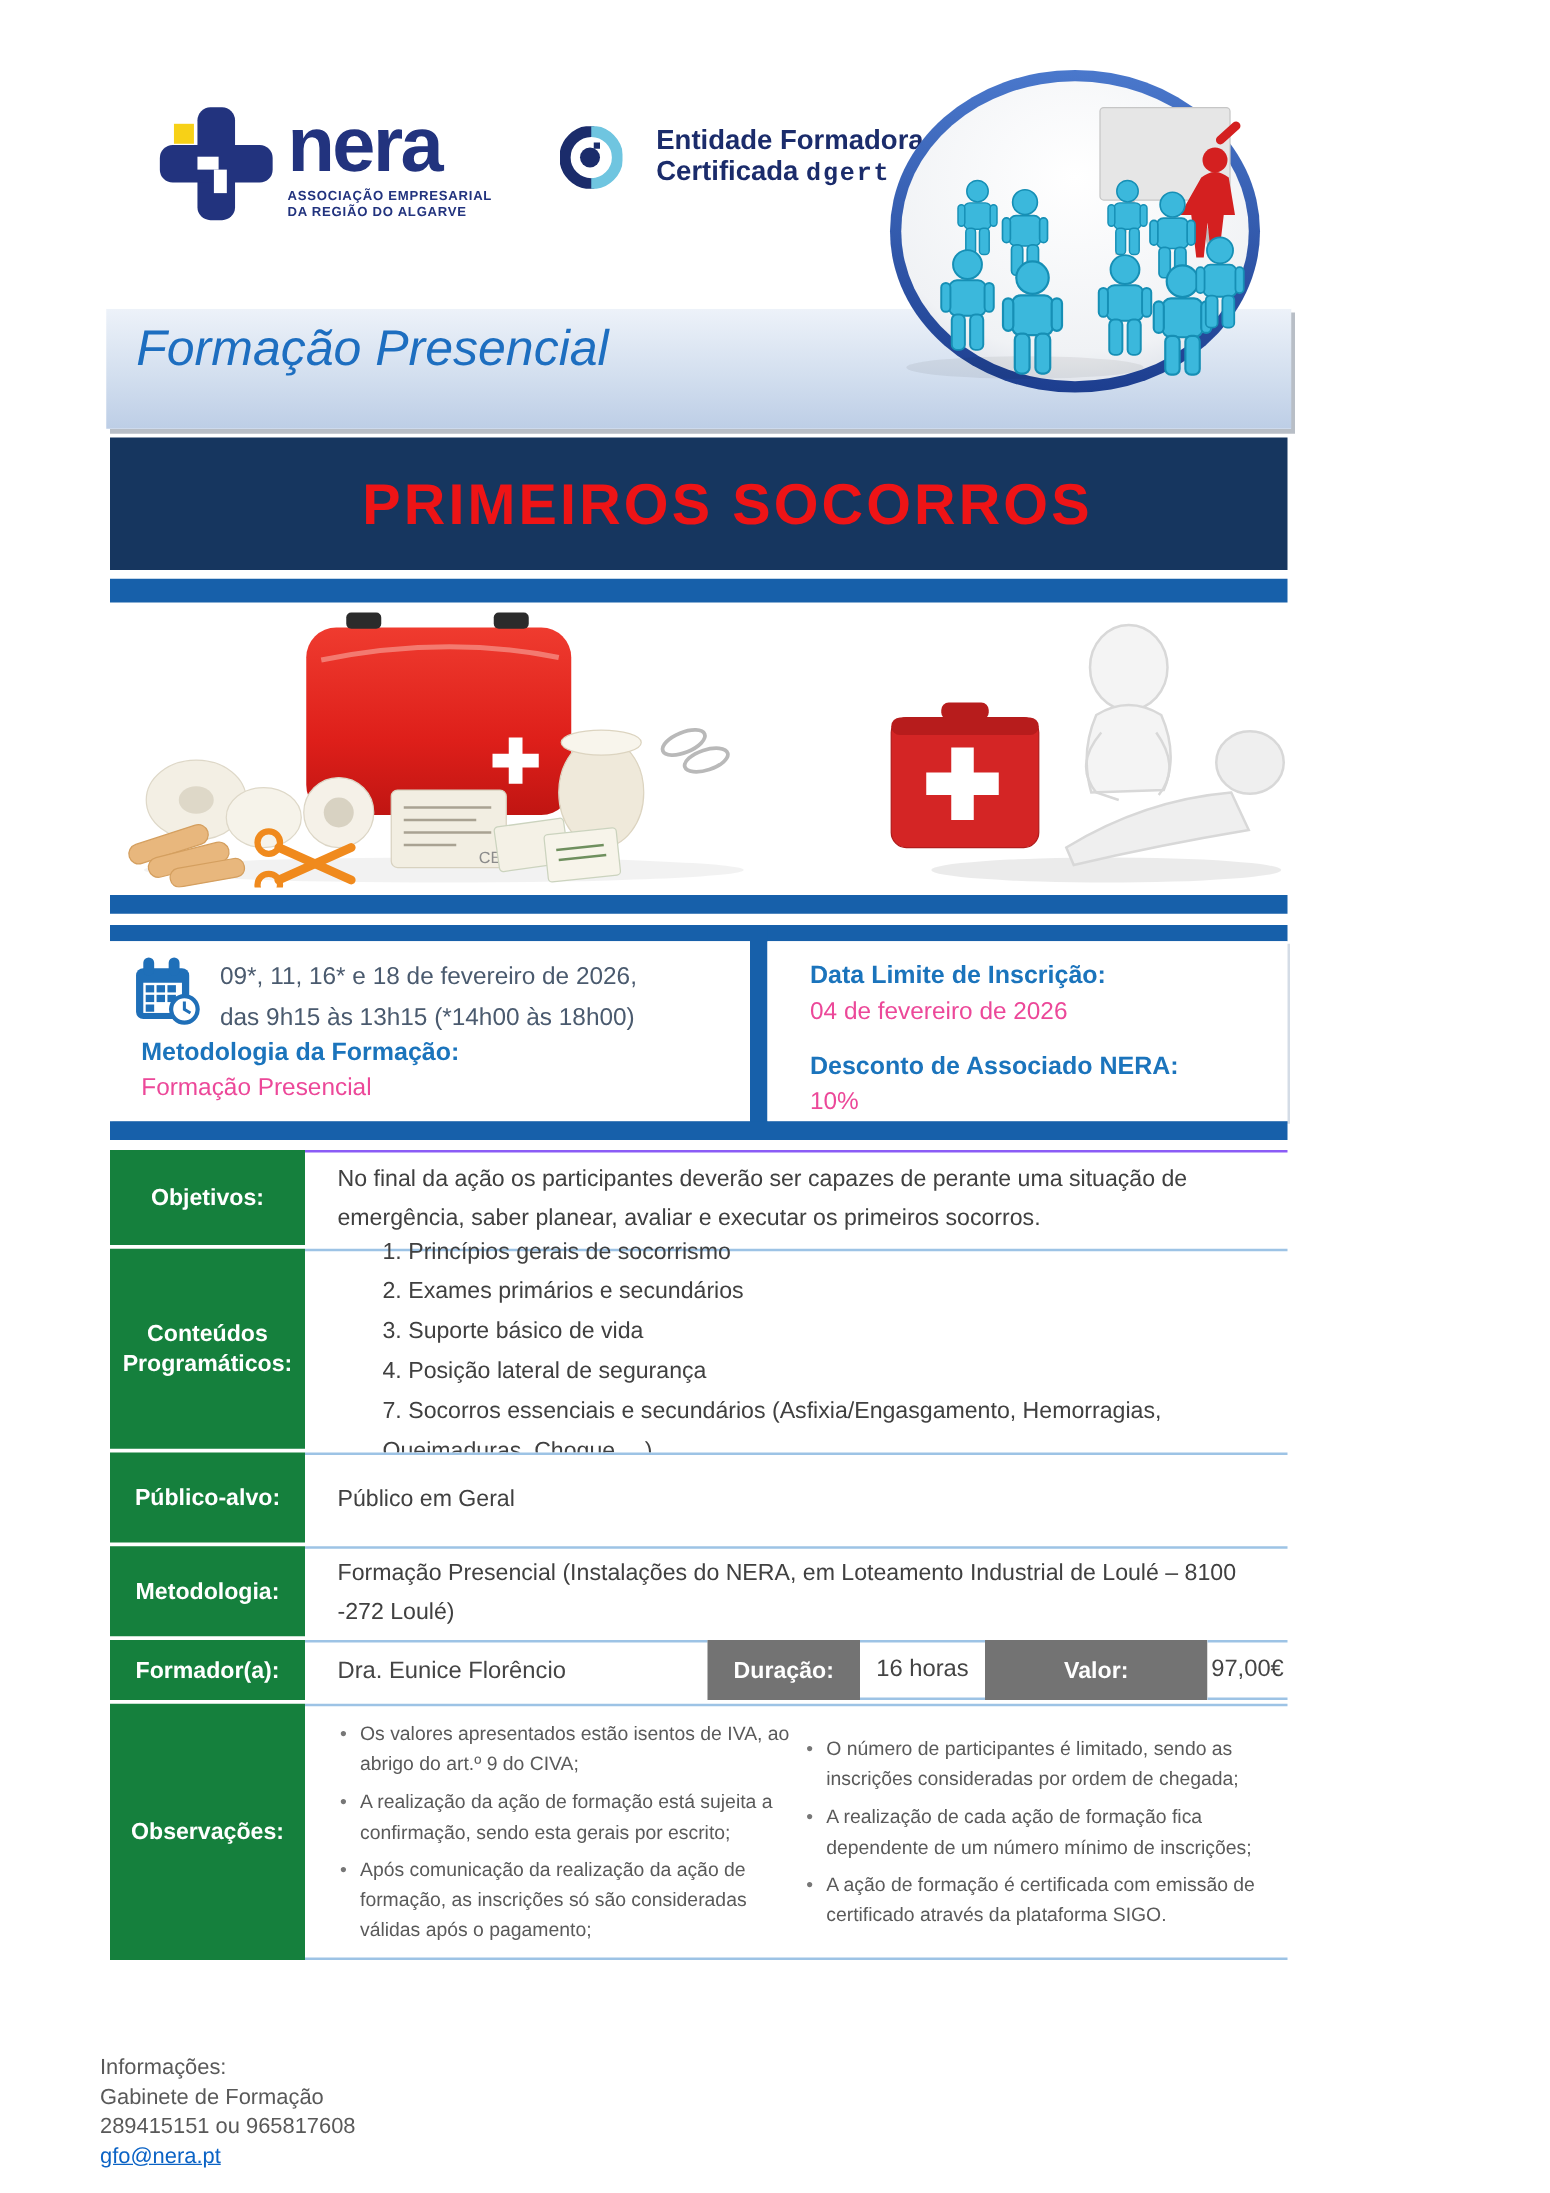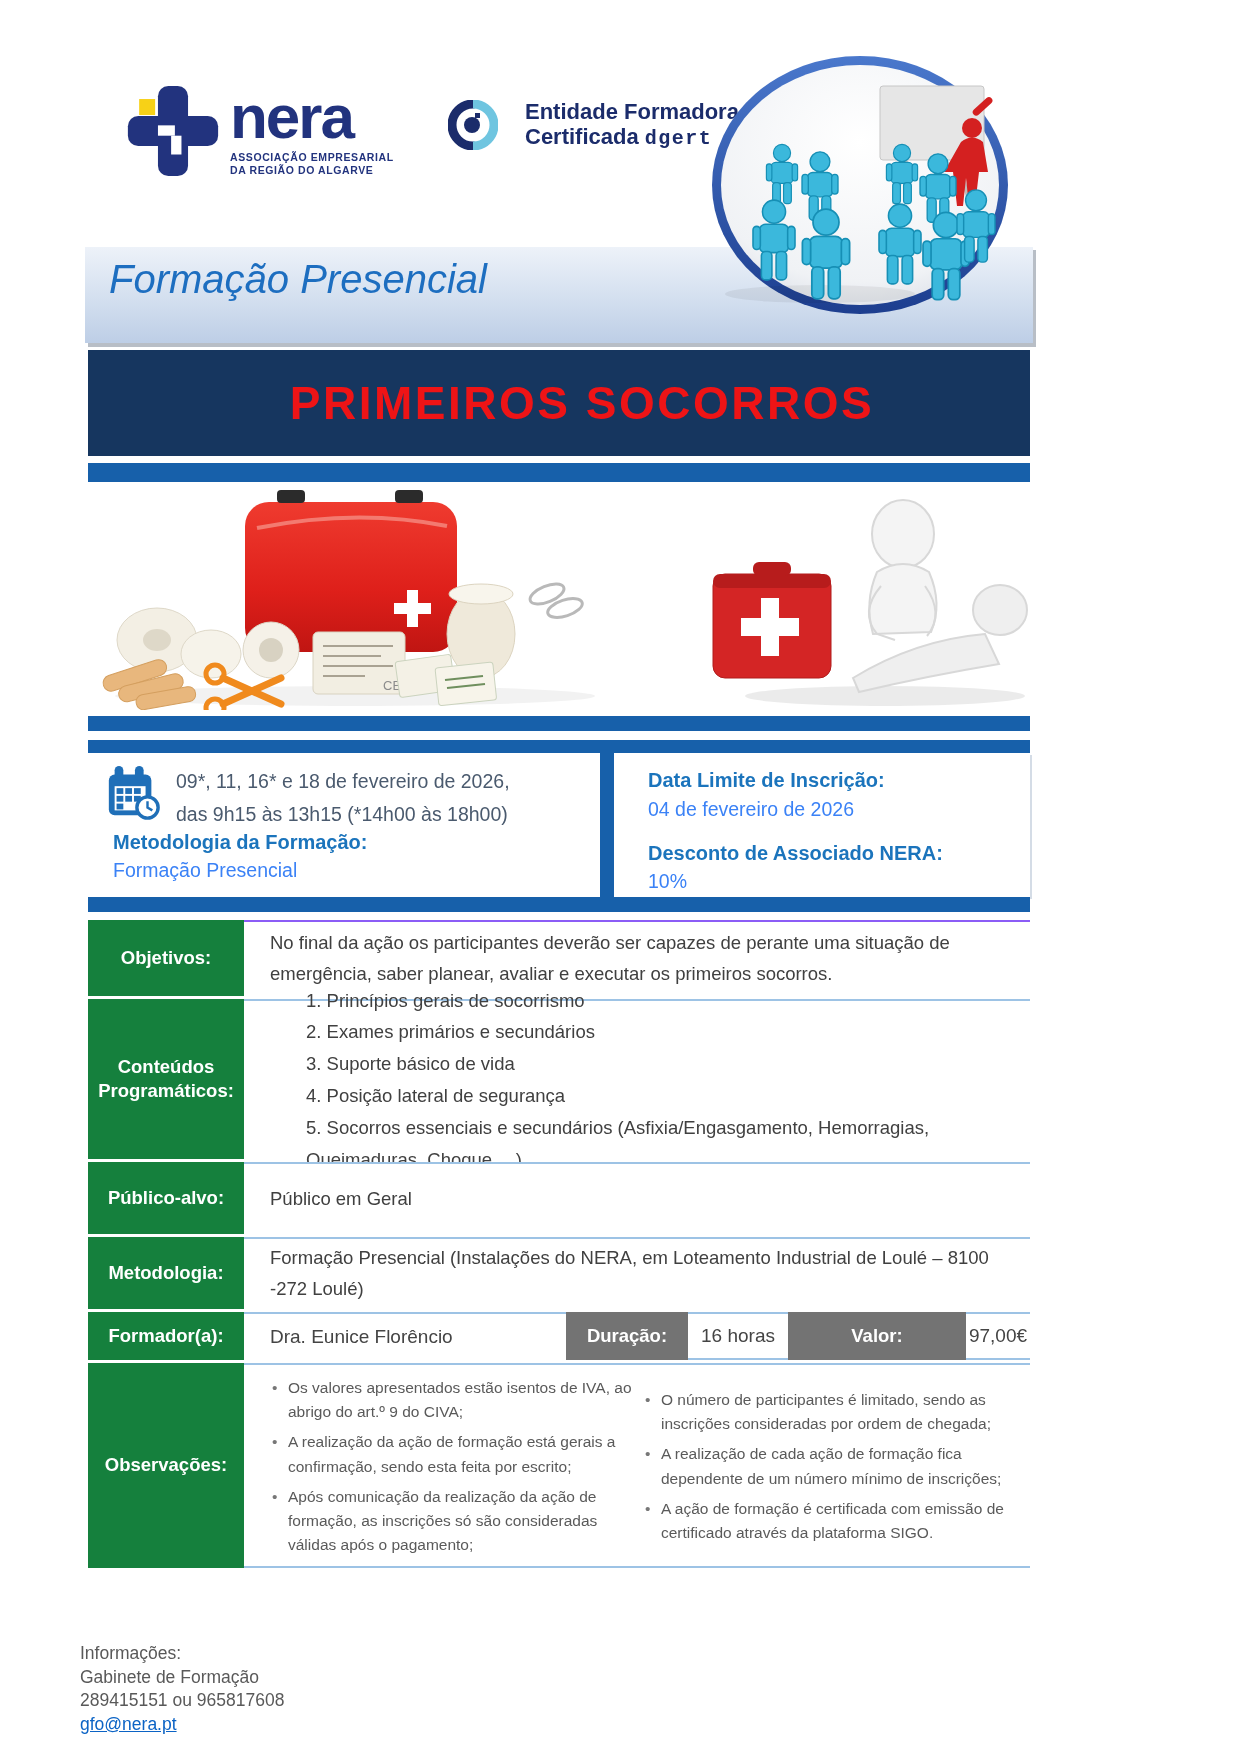--- a/index.html
+++ b/index.html
@@ -42,21 +42,21 @@
   .sched-bar{position:absolute;left:88px;width:942px;background:#1760AA;}
   .sched-bar.top{top:740px;height:13px;}
   .sched-bar.bottom{top:897px;height:15px;}
   .sched{position:absolute;left:88px;top:753px;width:942px;height:144px;}
   .sched-left{position:absolute;left:0;top:0;width:512px;height:144px;background:#fff;box-shadow:2px 2px 0 #D4DCE6;}
   .sched-div{position:absolute;left:512px;top:-13px;width:14px;height:160px;background:#1760AA;}
   .sched-right{position:absolute;left:526px;top:0;width:416px;height:144px;background:#fff;box-shadow:2px 2px 0 #D4DCE6;}
   .cal-icon{position:absolute;left:16px;top:10px;width:58px;height:58px;}
   .dates{position:absolute;left:88px;top:12px;font-size:19.5px;line-height:1.7;color:#4A5A6E;}
   .lbl-blue{font-size:20px;font-weight:bold;color:#1B74BC;}
-  .val-gray{font-size:19.5px;color:#3b82f6;}
+  .val-gray{font-size:19.5px;color:#ec4899;}
   .sl-lab{position:absolute;left:25px;top:78px;}
   .sl-val{position:absolute;left:25px;top:106px;}
   .sr-lab1{position:absolute;left:34px;top:16px;}
   .sr-val1{position:absolute;left:34px;top:45px;}
   .sr-lab2{position:absolute;left:34px;top:89px;}
   .sr-val2{position:absolute;left:34px;top:117px;}
 
   
   .dtable{position:absolute;left:88px;top:920px;width:942px;}
   .drow{display:flex;align-items:stretch;margin-bottom:3px;}
@@ -310,21 +310,21 @@
     </div>
 
     <div class="drow r-cont">
       <div class="hdr">Conteúdos Programáticos:</div>
       <div class="cell">
         <ul class="cont-list">
           <li>1. Princípios gerais de socorrismo</li>
           <li>2. Exames primários e secundários</li>
           <li>3. Suporte básico de vida</li>
           <li>4. Posição lateral de segurança</li>
-          <li>5. Socorros essenciais e secundários (Asfixia/Engasgamento, Hemorragias, Queimaduras, Choque,…)</li>
+          <li>7. Socorros essenciais e secundários (Asfixia/Engasgamento, Hemorragias, Queimaduras, Choque,…)</li>
         </ul>
       </div>
     </div>
 
     <div class="drow r-pub">
       <div class="hdr">Público-alvo:</div>
       <div class="cell">
         <div>Público em Geral</div>
       </div>
     </div>
@@ -345,21 +345,21 @@
       <div class="cell-mini w-valv">97,00€</div>
     </div>
 
     <div class="drow r-obs last">
       <div class="hdr">Observações:</div>
       <div class="cell">
         <div class="obs-cols">
           <div class="obs-col">
             <ul class="obs-list">
               <li>Os valores apresentados estão isentos de IVA, ao abrigo do art.º 9 do CIVA;</li>
-              <li>A realização da ação de formação está gerais a confirmação, sendo esta feita por escrito;</li>
+              <li>A realização da ação de formação está sujeita a confirmação, sendo esta gerais por escrito;</li>
               <li>Após comunicação da realização da ação de formação, as inscrições só são consideradas válidas após o pagamento;</li>
             </ul>
           </div>
           <div class="obs-col">
             <ul class="obs-list">
               <li>O número de participantes é limitado, sendo as inscrições consideradas por ordem de chegada;</li>
               <li>A realização de cada ação de formação fica dependente de um número mínimo de inscrições;</li>
               <li>A ação de formação é certificada com emissão de certificado através da plataforma SIGO.</li>
             </ul>
           </div>

